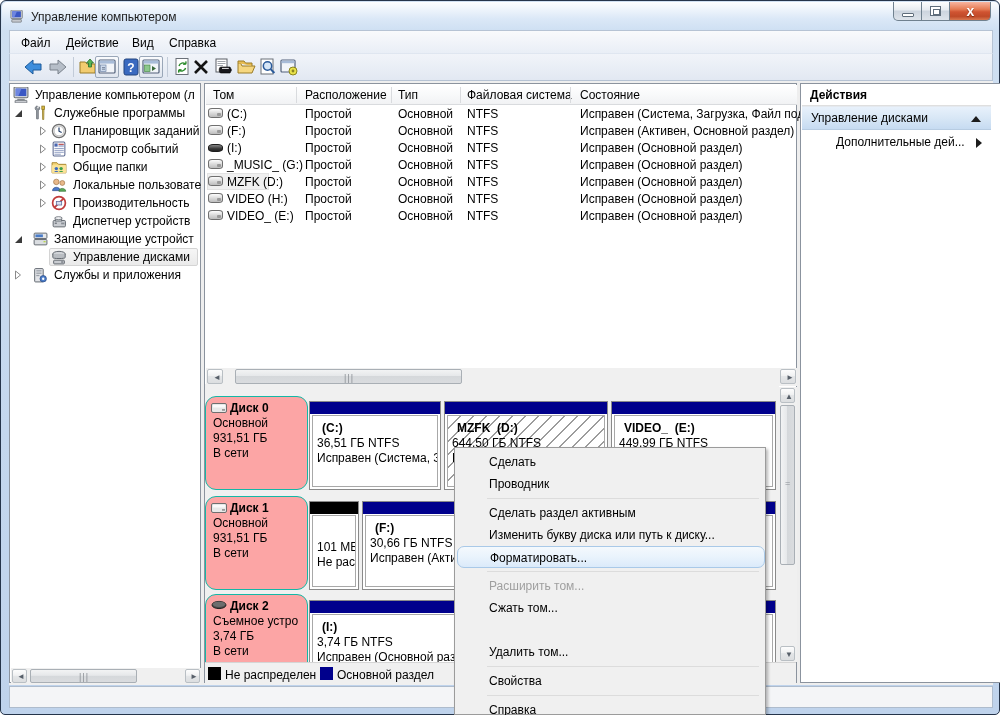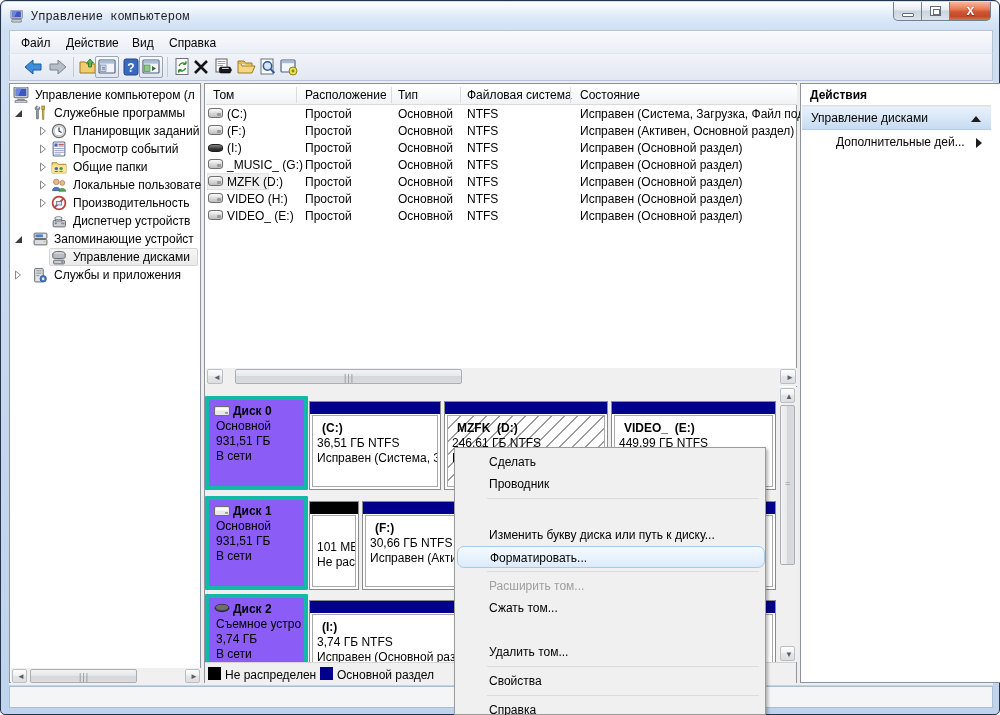--- a/index.html
+++ b/index.html
@@ -4,21 +4,21 @@
 <style>
 * { margin:0; padding:0; box-sizing:border-box; }
 html,body { width:1000px; height:715px; overflow:hidden; background:#fff; }
 body { font-family:"Liberation Sans", sans-serif; font-size:12px; color:#000; }
 #win { position:absolute; left:0; top:0; width:1000px; height:715px;
   background:linear-gradient(180deg,#d0e0f2 0%,#c4d7ee 60%,#bfd3ec 100%);
   border:1px solid #25344a; border-radius:6px 6px 5px 5px; }
 
 #titlebar { position:absolute; left:1px; top:1px; width:997px; height:28px;
   background:linear-gradient(180deg,#fdfeff 0%,#ecf3fb 30%,#dbe8f7 60%,#cfe0f3 100%);
-  border-radius:5px 5px 0 0;font-family:Liberation Mono, monospace; }
+  border-radius:5px 5px 0 0; }
 #title-ico { position:absolute; left:8px; top:8px; width:14px; height:13px; }
 #title-txt { position:absolute; left:29px; top:8px; font-size:12px; color:#1c1c1c; }
 
 #capbtns { position:absolute; right:8px; top:0; height:19px; display:flex; }
 .cap { height:19px; border:1px solid #70818f; border-top:none; position:relative;
   background:linear-gradient(180deg,#fefefe 0%,#e6ebf0 45%,#ccd4de 50%,#dde3ea 100%); }
 .cap.first { border-radius:0 0 0 5px; }
 .cap.last  { border-radius:0 0 5px 0; }
 #b-min { width:29px; }
 #b-max { width:28px; border-left:none; }
@@ -66,21 +66,21 @@
 .vrow .c1 { position:absolute; left:99px; top:2px; }
 .vrow .c2 { position:absolute; left:192px; top:2px; }
 .vrow .c3 { position:absolute; left:261px; top:2px; }
 .vrow .c4 { position:absolute; left:374px; top:2px; white-space:nowrap; }
 .vico { position:absolute; left:2px; top:3px; width:16px; height:11px; }
 .dsk3d { width:15px; height:10px; background:linear-gradient(180deg,#fdfdfd,#d8d8d8 55%,#bdbdbd); border:1px solid #6f6f6f; border-radius:4px/3px; position:relative; }
 .dsk3d:after { content:""; position:absolute; right:1px; bottom:1px; width:4px; height:3px; background:#9a9a9a; border-radius:1px; }
 .dskdark { width:15px; height:8px; background:linear-gradient(180deg,#888,#3a3a3a 60%,#222); border:1px solid #1d1d1d; border-radius:5px/3px; margin-top:2px; }
 
 #diskview { position:absolute; left:0; top:300px; width:574px; height:279px; background:#f0f0f0; overflow:hidden; }
-.dinfo { position:absolute; left:3px; width:103px; background:#8b5cf6; border:4px solid #14b8a6; border-radius:1px; }
+.dinfo { position:absolute; left:3px; width:103px; background:#fca5a5; border:1px solid #14b8a6; border-radius:11px; }
 .dinfo .b { font-weight:bold; }
 .dinfo div { position:absolute; left:7px; white-space:nowrap; overflow:hidden; }
 .part { position:absolute; border:1px solid #8a8a8a; background:#fff; }
 .pbar { position:absolute; left:0; top:0; right:0; height:12px; }
 .pbody { position:absolute; left:2px; top:13px; right:2px; bottom:2px; border:1px solid #a8a8a8; background:#fff; overflow:hidden; }
 .pbody div { position:absolute; left:4px; white-space:nowrap; }
 .pbody .nm { font-weight:bold; left:9px; }
 #legend { position:absolute; left:0; top:578px; width:591px; height:23px; background:#f0f0f0; border-top:1px solid #d5d5d5; }
 .sw { position:absolute; top:4px; width:13px; height:13px; }
 
@@ -455,21 +455,21 @@
             <div class="pbody" style="background:#fff">
               <div class="nm" style="top:5px">(C:)</div>
               <div style="top:20px">36,51 ГБ NTFS</div>
               <div style="top:35px">Исправен (Система, З</div>
             </div>
           </div>
 <div class="part" style="left:239px;top:17px;width:164px;height:89px">
             <div class="pbar" style="background:#00008c"></div>
             <div class="pbody" style="background:repeating-linear-gradient(135deg,#fff 0px,#fff 8px,#9c9c9c 8px,#9c9c9c 9.2px)">
               <div class="nm" style="top:5px">MZFK&nbsp;&nbsp;(D:)</div>
-              <div style="top:20px">246,61 ГБ NTFS</div>
+              <div style="top:20px">644,50 ГБ NTFS</div>
               <div style="top:35px">Исправен (Осн</div>
             </div>
           </div>
 <div class="part" style="left:406px;top:17px;width:165px;height:89px">
             <div class="pbar" style="background:#00008c"></div>
             <div class="pbody" style="background:#fff">
               <div class="nm" style="top:5px">VIDEO_&nbsp;&nbsp;(E:)</div>
               <div style="top:20px">449,99 ГБ NTFS</div>
               <div style="top:35px">Исправен (Основной</div>
             </div>
@@ -555,20 +555,23 @@
   <div id="statusbar"></div>
 </div>
 <div id="ctx">
     <div class="mi" style="top:3px">
       <span>Сделать</span>
     </div>
 <div class="mi" style="top:25px">
       <span>Проводник</span>
     </div>
 <div class="msep" style="top:50px"></div>
+<div class="mi" style="top:54px">
+      <span>Сделать раздел активным</span>
+    </div>
 <div class="mi" style="top:76px">
       <span>Изменить букву диска или путь к диску...</span>
     </div>
 <div class="mi hot" style="top:98px">
       <span>Форматировать...</span>
     </div>
 <div class="msep" style="top:123px"></div>
 <div class="mi dis" style="top:127px">
       <span>Расширить том...</span>
     </div>

